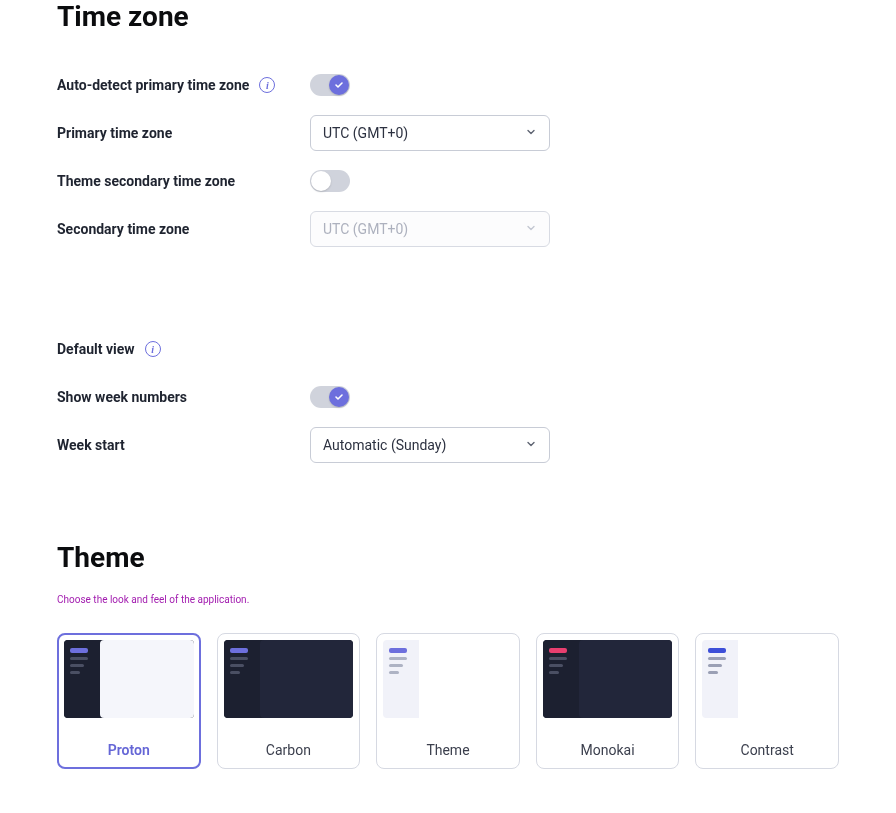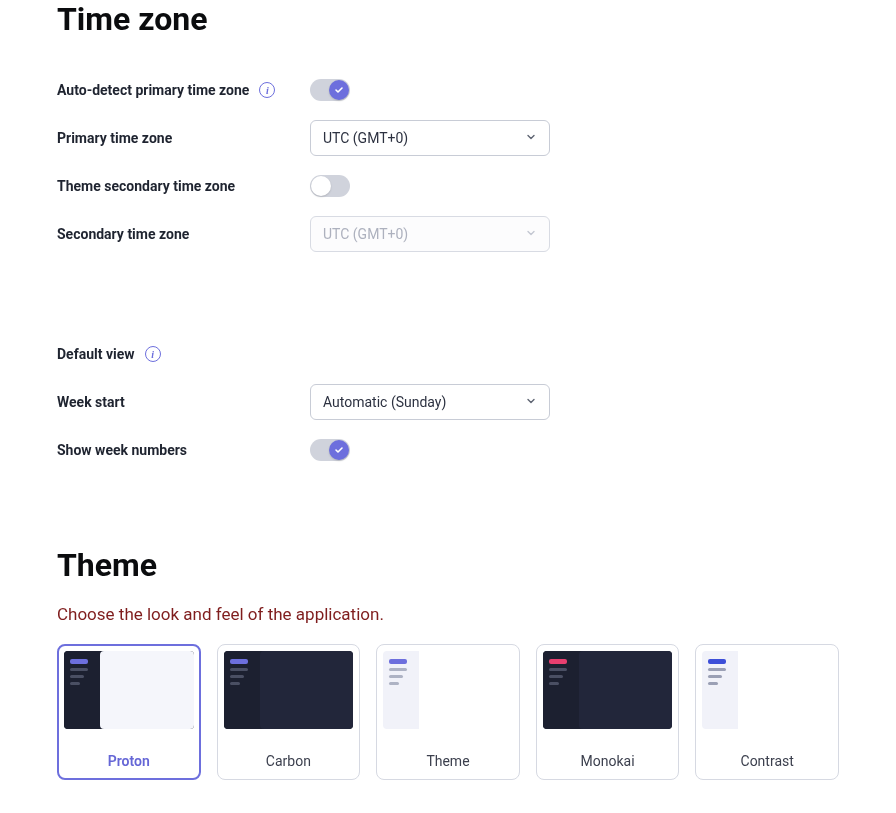--- a/index.html
+++ b/index.html
@@ -5,30 +5,30 @@
   * { box-sizing: border-box; margin: 0; padding: 0; }
   body {
     font-family: -apple-system, BlinkMacSystemFont, "Segoe UI", Roboto, "Helvetica Neue", Arial, sans-serif;
     background: #ffffff;
     color: #1f2937;
     width: 896px;
   }
   .section { padding: 0 57px; }
   .section + .section { margin-top: 72px; }
   h2.section-title {
-    font-size: 32px;
+    font-size: 28px;
     font-weight: 700;
     color: #0b0c0e;
     margin-bottom: 28px;
   }
   .section-desc {
-    font-size: 17px;
-    color: #7f1d1d;
+    font-size: 10px;
+    color: #a21caf;
     margin-top: -8px;
-    margin-bottom: 20px;
+    margin-bottom: 28px;
   }
   .row {
     display: flex;
     align-items: center;
     min-height: 48px;
   }
   .row + .row { margin-top: 0; align-items: center; }
   .label-col {
     width: 241px;
     display: flex;
@@ -247,48 +247,48 @@
 
   <div class="row">
     <div class="label-col">
       <span>Default view</span>
       <span class="info-icon">i</span>
     </div>
   </div>
 
   <div class="row">
     <div class="label-col">
+      <span>Show week numbers</span>
+    </div>
+    <div class="control-col">
+      <div class="toggle on">
+        <div class="knob">
+          <svg class="check" width="10" height="10" viewBox="0 0 10 10">
+              <path d="M2 5 L4 7 L8 3" stroke="#fff" stroke-width="1.6" fill="none" stroke-linecap="round" stroke-linejoin="round"></path>
+            </svg>
+        </div>
+      </div>
+    </div>
+  </div>
+
+  <div class="row">
+    <div class="label-col">
       <span>Week start</span>
     </div>
     <div class="control-col">
       <div class="select">
         <span>Automatic (Sunday)</span>
         <span class="chevron">
           <svg width="12" height="12" viewBox="0 0 12 12">
               <path d="M3 4.5 L6 7.5 L9 4.5" stroke="currentColor" stroke-width="1.4" fill="none" stroke-linecap="round" stroke-linejoin="round"></path>
             </svg>
         </span>
       </div>
     </div>
   </div>
-
-  <div class="row">
-    <div class="label-col">
-      <span>Show week numbers</span>
-    </div>
-    <div class="control-col">
-      <div class="toggle on">
-        <div class="knob">
-          <svg class="check" width="10" height="10" viewBox="0 0 10 10">
-              <path d="M2 5 L4 7 L8 3" stroke="#fff" stroke-width="1.6" fill="none" stroke-linecap="round" stroke-linejoin="round"></path>
-            </svg>
-        </div>
-      </div>
-    </div>
-  </div>
 </div>
 
 <div class="section">
   <h2 class="section-title">Theme</h2>
   <p class="section-desc">Choose the look and feel of the application.</p>
 
   <div class="themes">
 
     <div class="theme-card t-proton selected">
       <div class="thumb">

